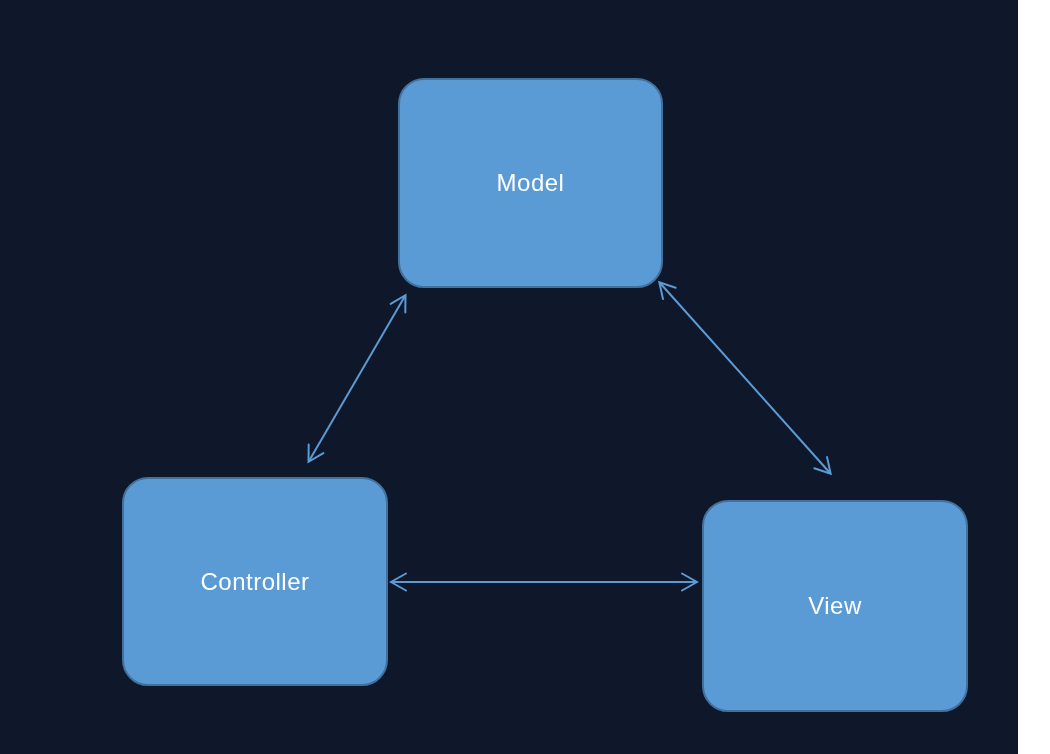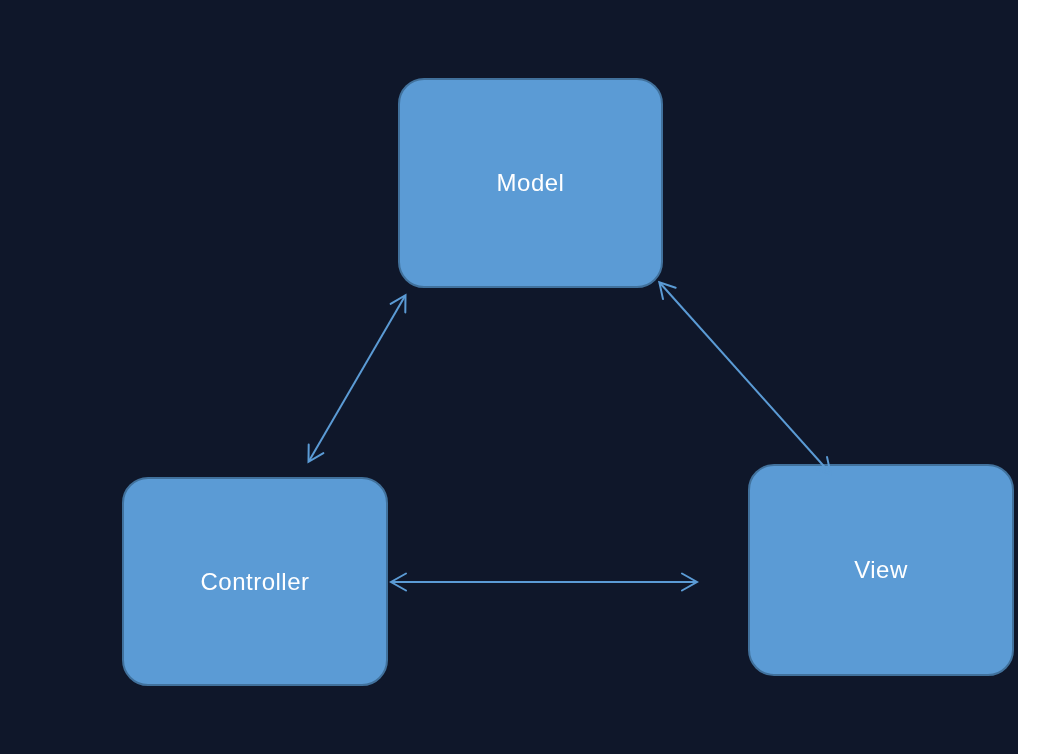--- a/index.html
+++ b/index.html
@@ -28,21 +28,21 @@
   }
   .node-label {
     color: #ffffff;
     font-size: 24px;
     font-weight: 400;
     letter-spacing: 0.5px;
     user-select: none;
   }
   #node-model      { left: 398px; top:  78px; width: 265px; height: 210px; }
   #node-controller { left: 122px; top: 477px; width: 266px; height: 209px; }
-  #node-view       { left: 702px; top: 464px; width: 266px; height: 212px; margin-left: 46px; }
+  #node-view       { left: 702px; top: 500px; width: 266px; height: 212px; }
   .edges-layer {
     position: absolute;
     left: 0; top: 0;
     width: 1050px;
     height: 754px;
     pointer-events: none;
   }
   .edge-line {
     stroke: #5b9bd5;
     stroke-width: 2;

